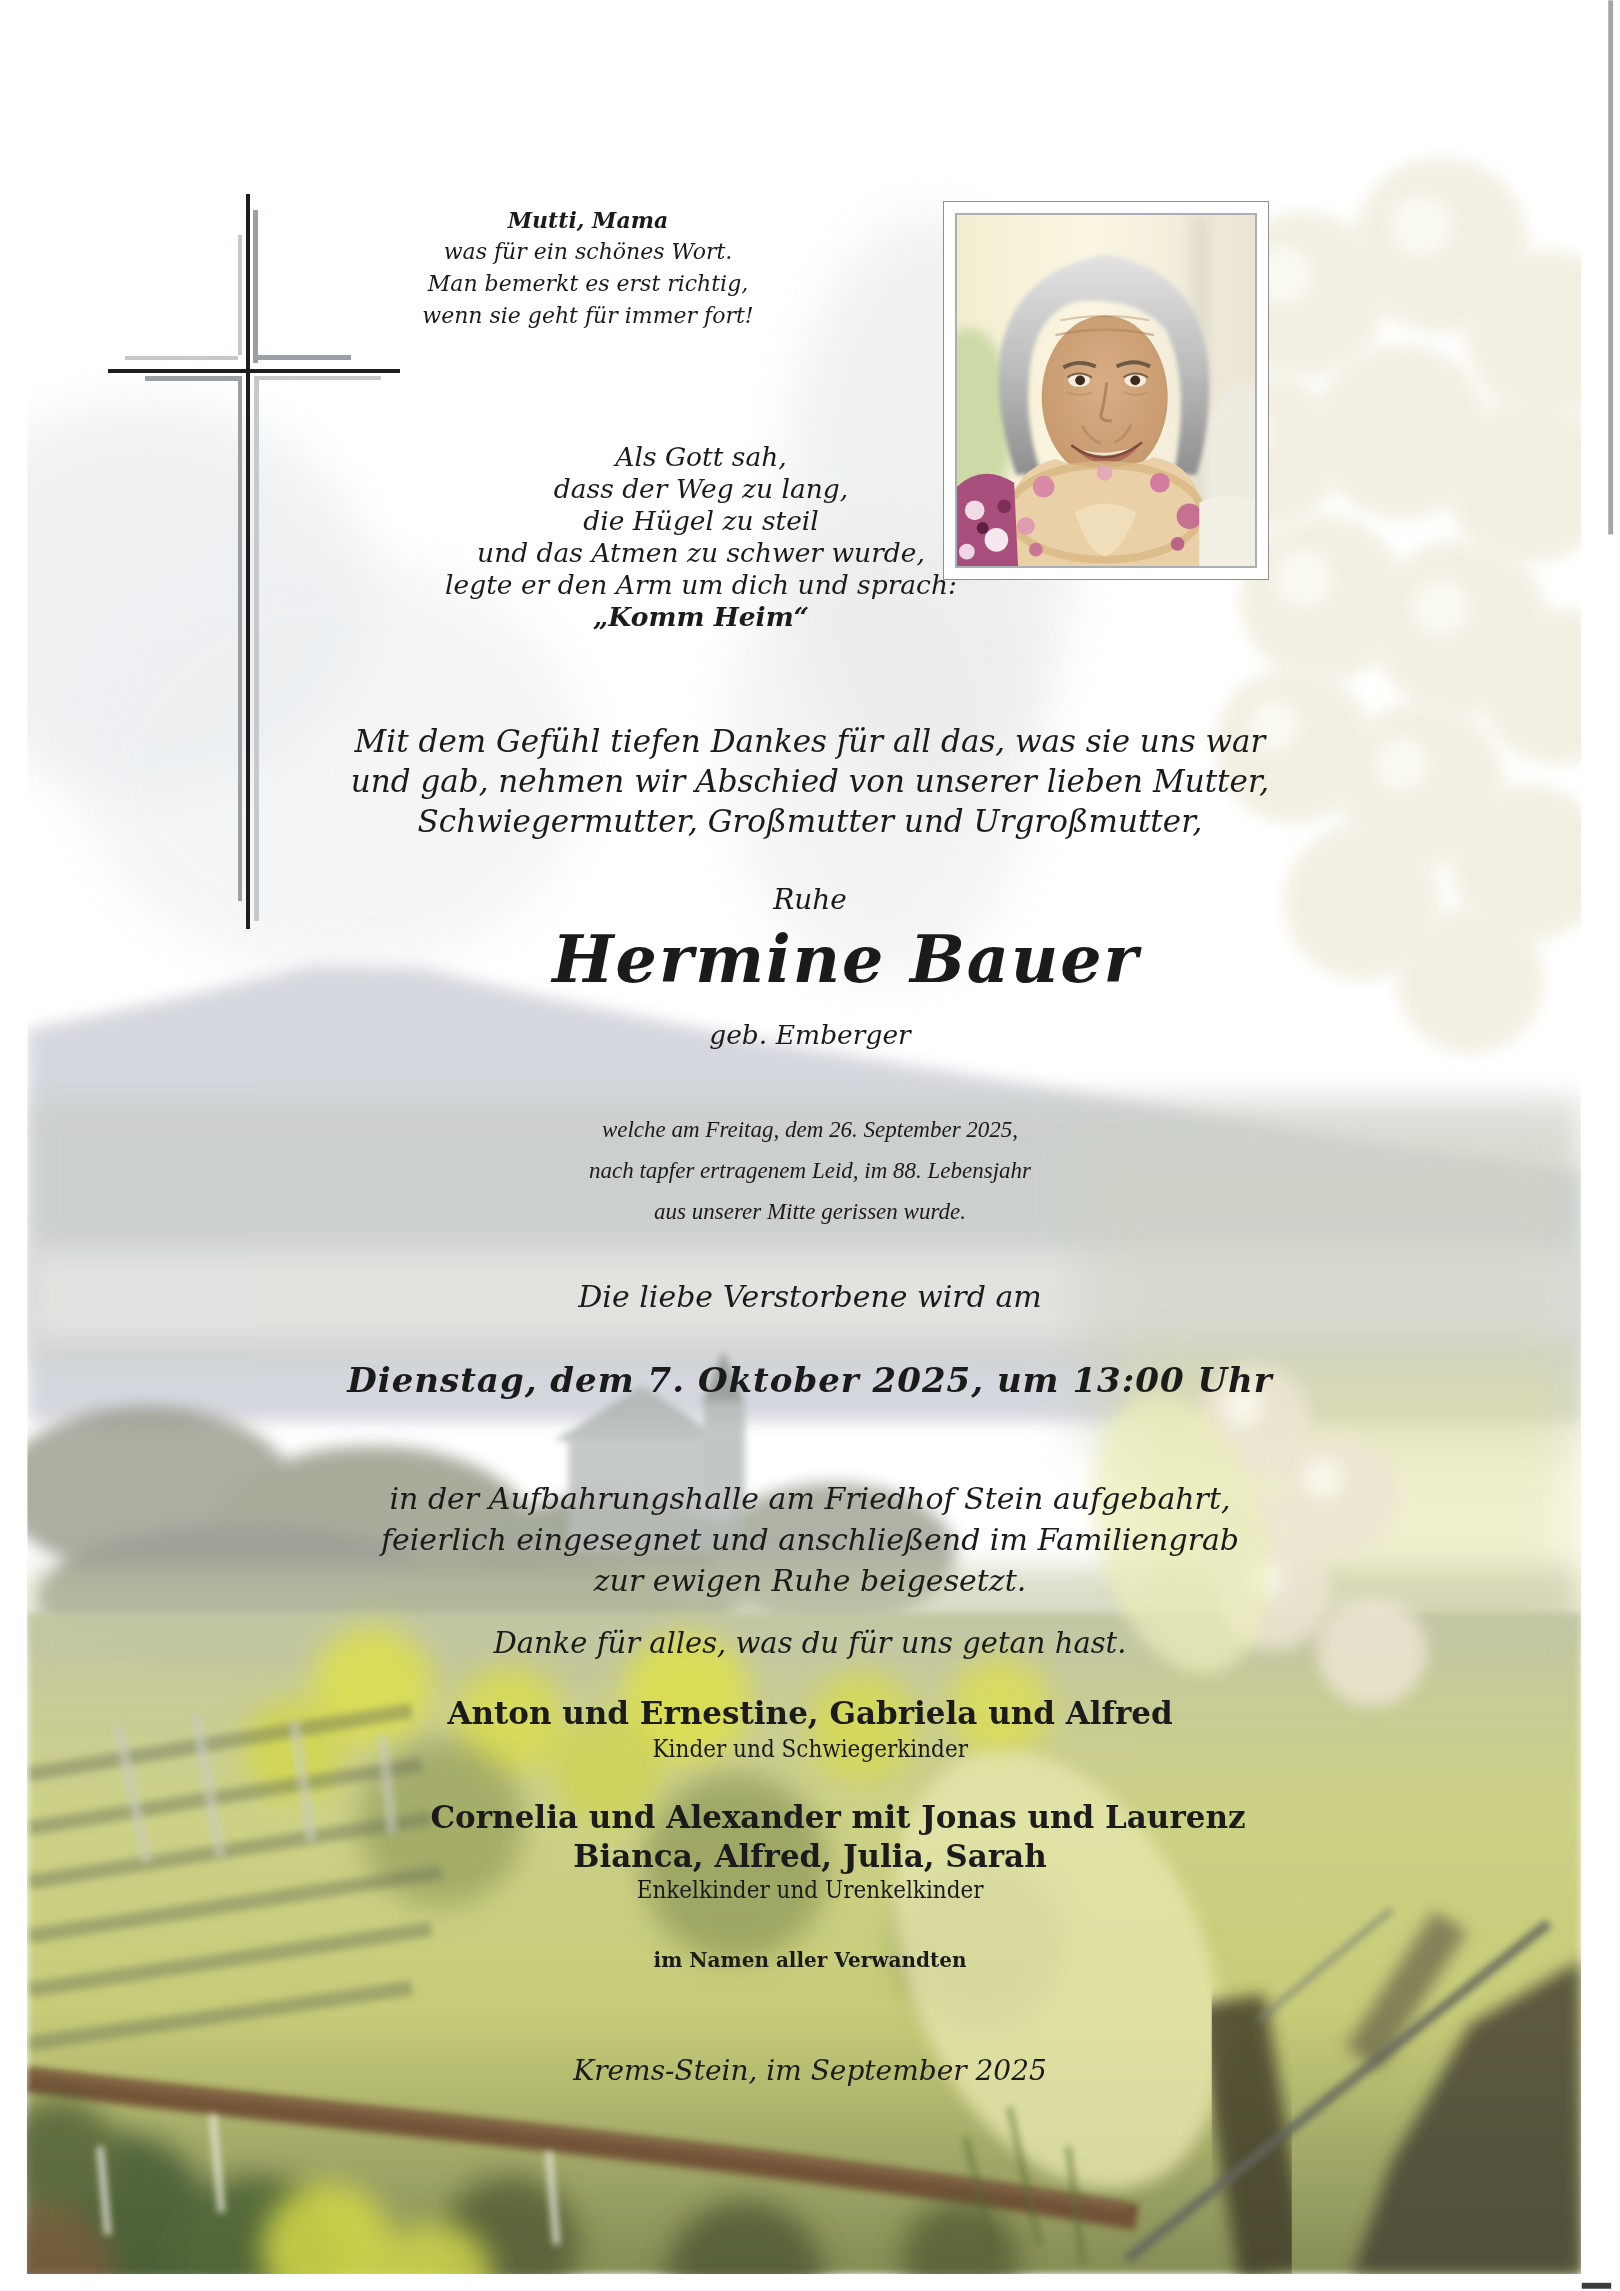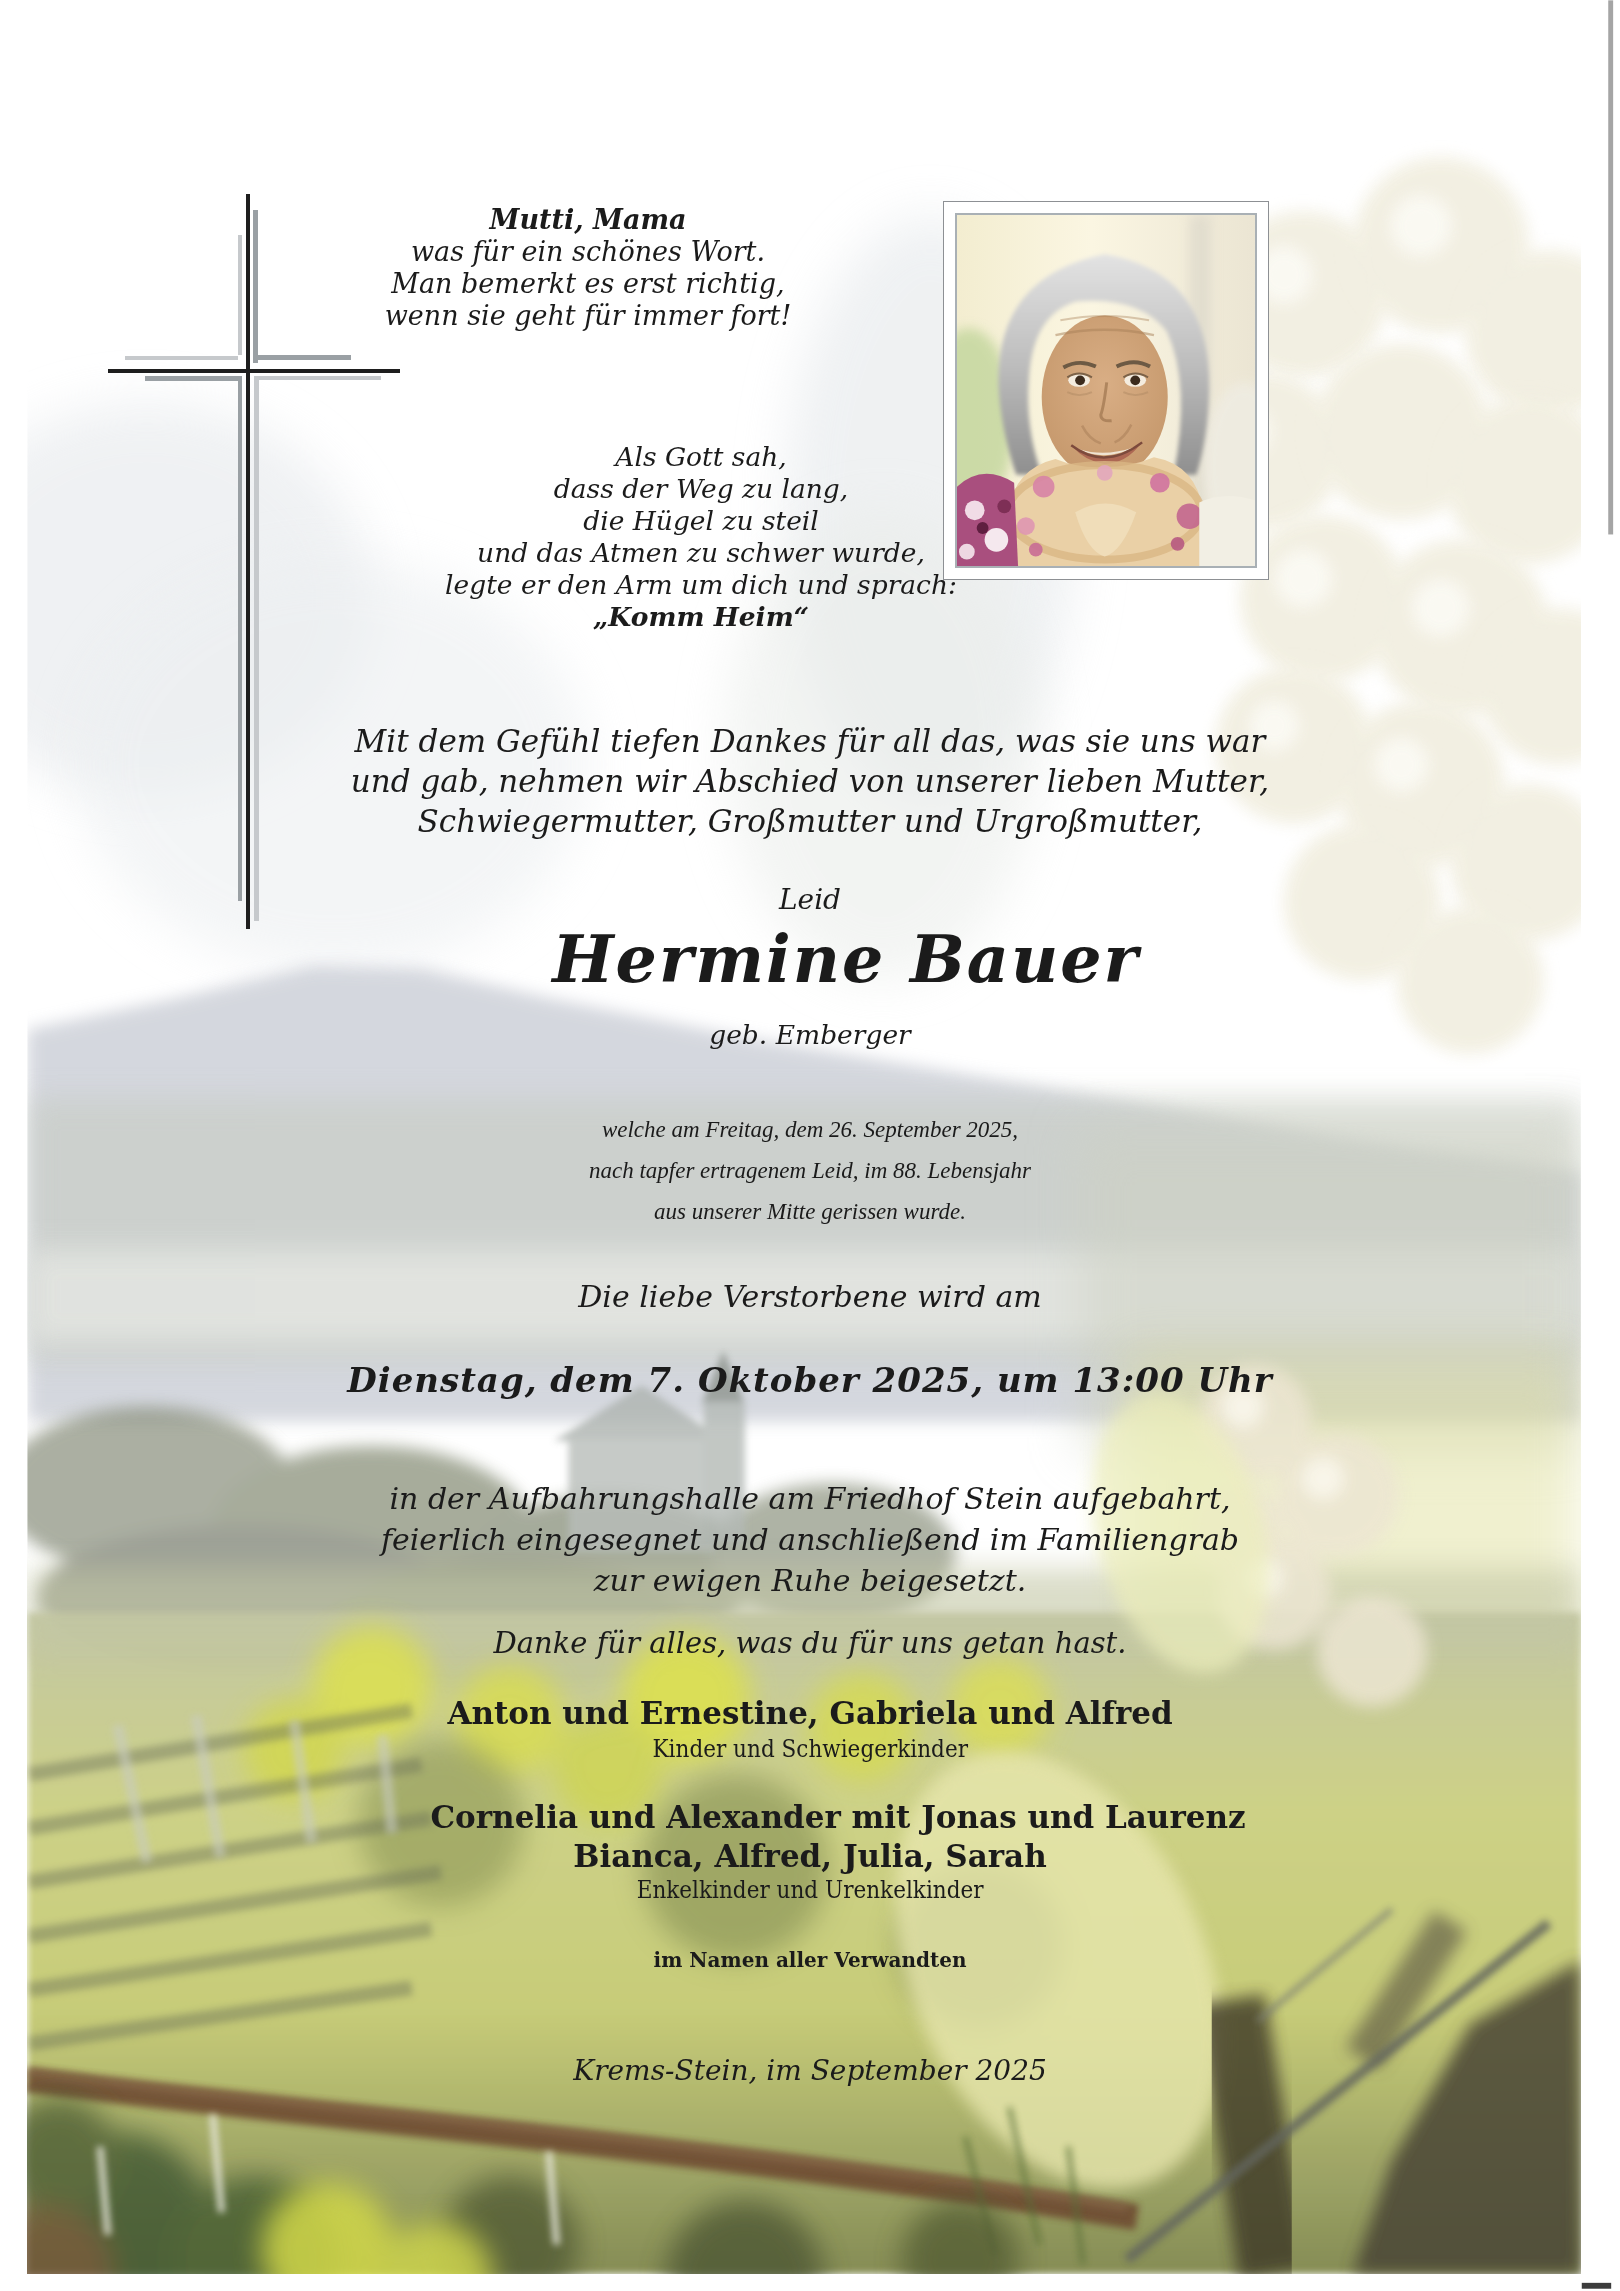--- a/index.html
+++ b/index.html
@@ -8,21 +8,21 @@
   .abs{position:absolute;}
   svg{display:block;}
 
   
   .txt{position:absolute;left:0;width:1620px;text-align:center;font-style:italic;}
   .txt .line{display:block;}
   .b{font-weight:bold;}
   .up{font-style:normal;}
   .narrow{display:inline-block;transform:scaleX(.88);transform-origin:50% 50%;}
 
-  .t-poem1{left:98px;width:980px;top:204px;font-size:27px;line-height:32px;}
+  .t-poem1{left:98px;width:980px;top:204px;font-size:22px;line-height:32px;}
   .t-poem1 .first{font-weight:bold;}
   .t-poem2{left:211px;width:980px;top:441px;font-size:26.5px;line-height:32px;}
   .t-poem2 .last{font-weight:bold;}
   .t-intro{top:721px;font-size:31px;line-height:40px;}
   .t-frau{top:883px;font-size:28px;}
   .t-name{top:921px;font-size:65px;font-weight:bold;letter-spacing:2px;padding-left:36px;}
   .t-geb{top:1019px;font-size:26.5px;}
   .t-death{top:1109px;font-size:23px;line-height:41px;font-family:Liberation Serif, serif;}
   .t-lead{top:1279px;font-size:30px;}
   .t-datetime{top:1360px;font-size:34px;font-weight:bold;letter-spacing:1px;}
@@ -337,21 +337,21 @@
     <span class="line">legte er den Arm um dich und sprach:</span>
     <span class="line last">„Komm Heim“</span>
   </div>
 
   <div class="txt t-intro">
     <span class="line">Mit dem Gefühl tiefen Dankes für all das, was sie uns war</span>
     <span class="line">und gab, nehmen wir Abschied von unserer lieben Mutter,</span>
     <span class="line">Schwiegermutter, Großmutter und Urgroßmutter,</span>
   </div>
 
-  <div class="txt t-frau">Leid</div>
+  <div class="txt t-frau">Ruhe</div>
   <div class="txt t-name">Hermine Bauer</div>
   <div class="txt t-geb">geb. Emberger</div>
 
   <div class="txt t-death">
     <span class="line">welche am Freitag, dem 26. September 2025,</span>
     <span class="line">nach tapfer ertragenem Leid, im 88. Lebensjahr</span>
     <span class="line">aus unserer Mitte gerissen wurde.</span>
   </div>
 
   <div class="txt t-lead">Die liebe Verstorbene wird am</div>

